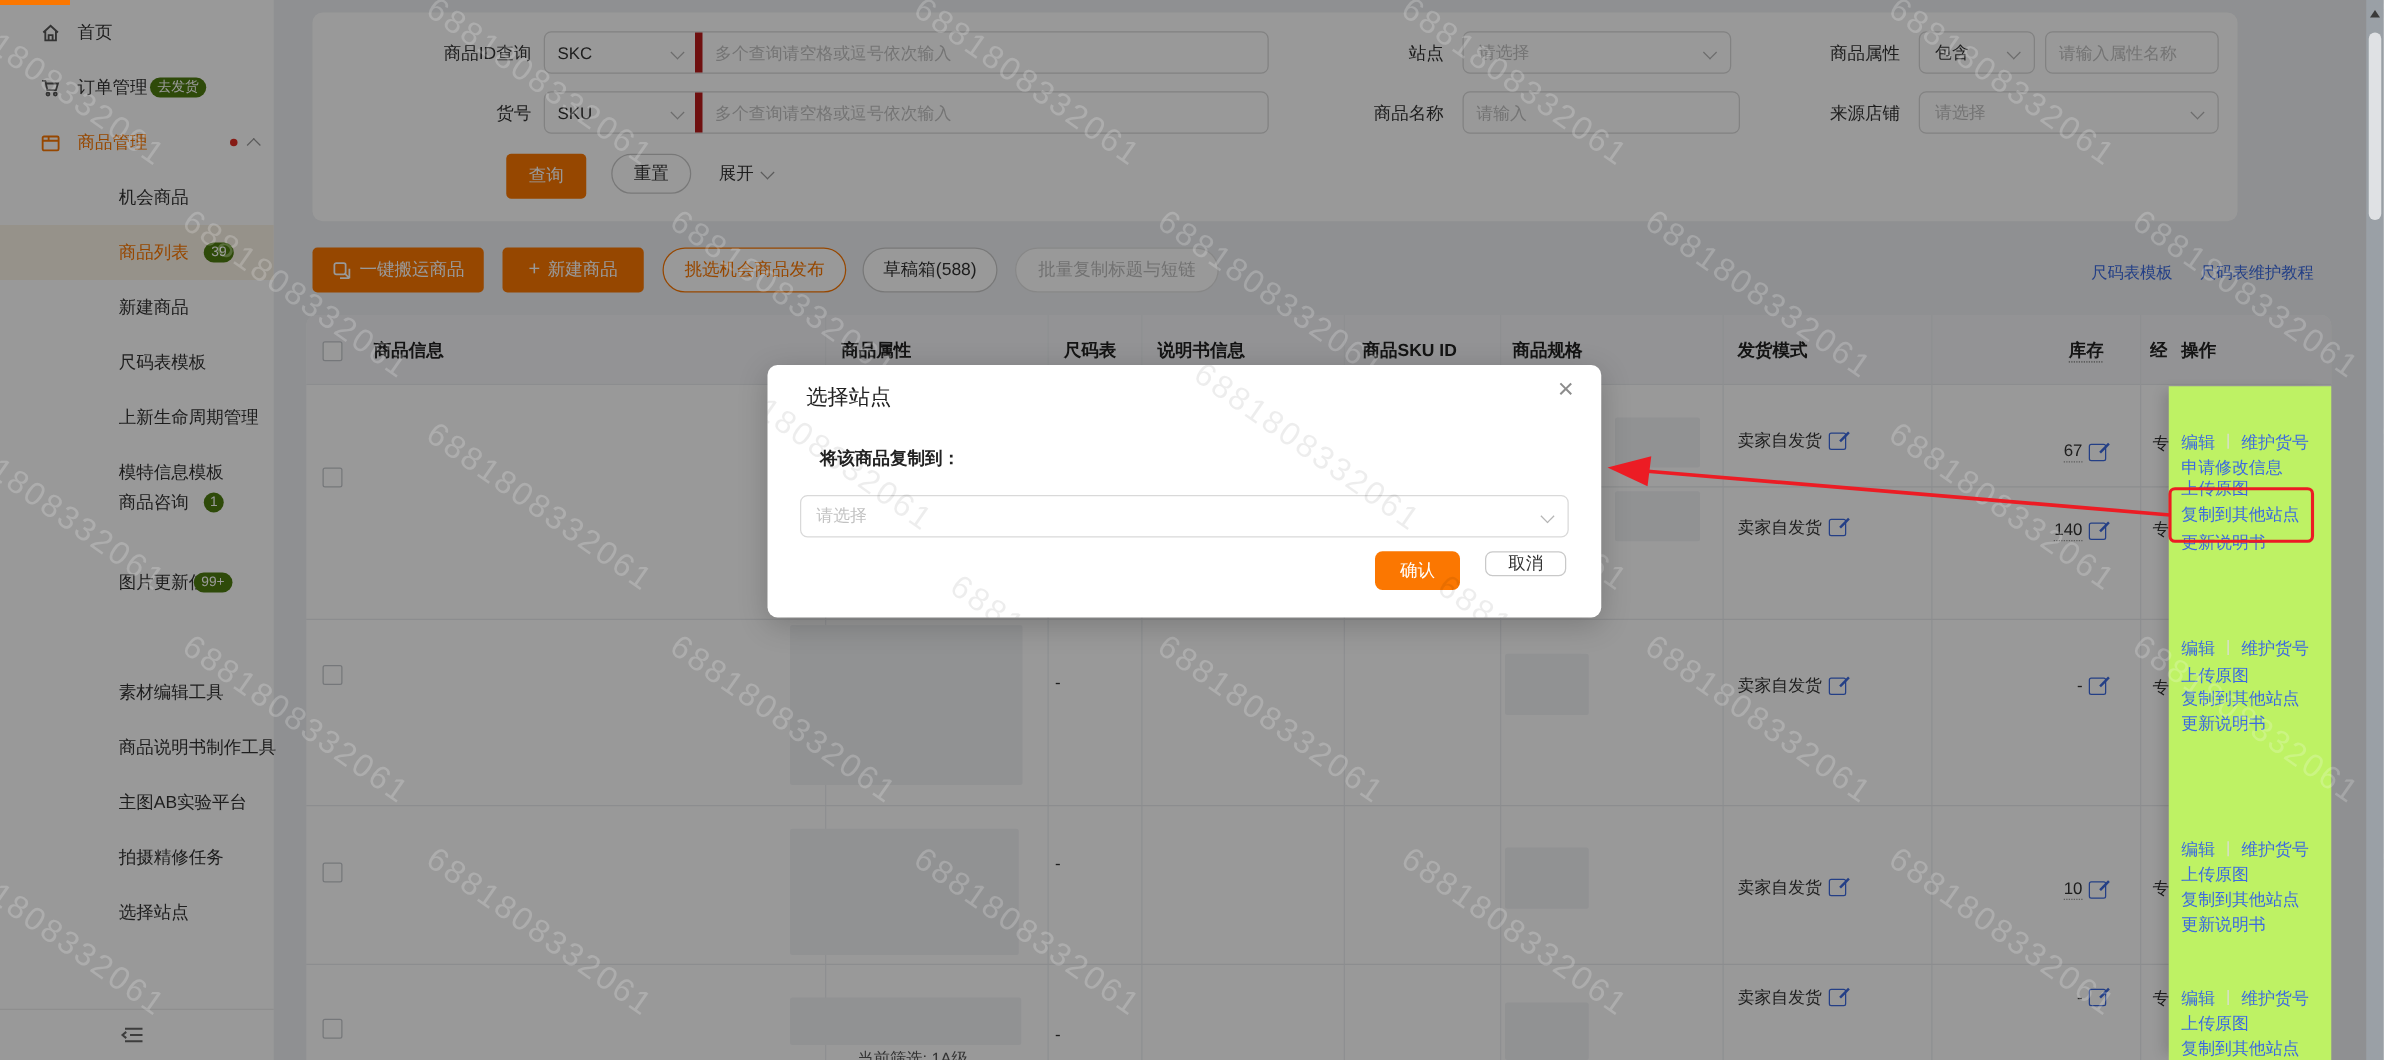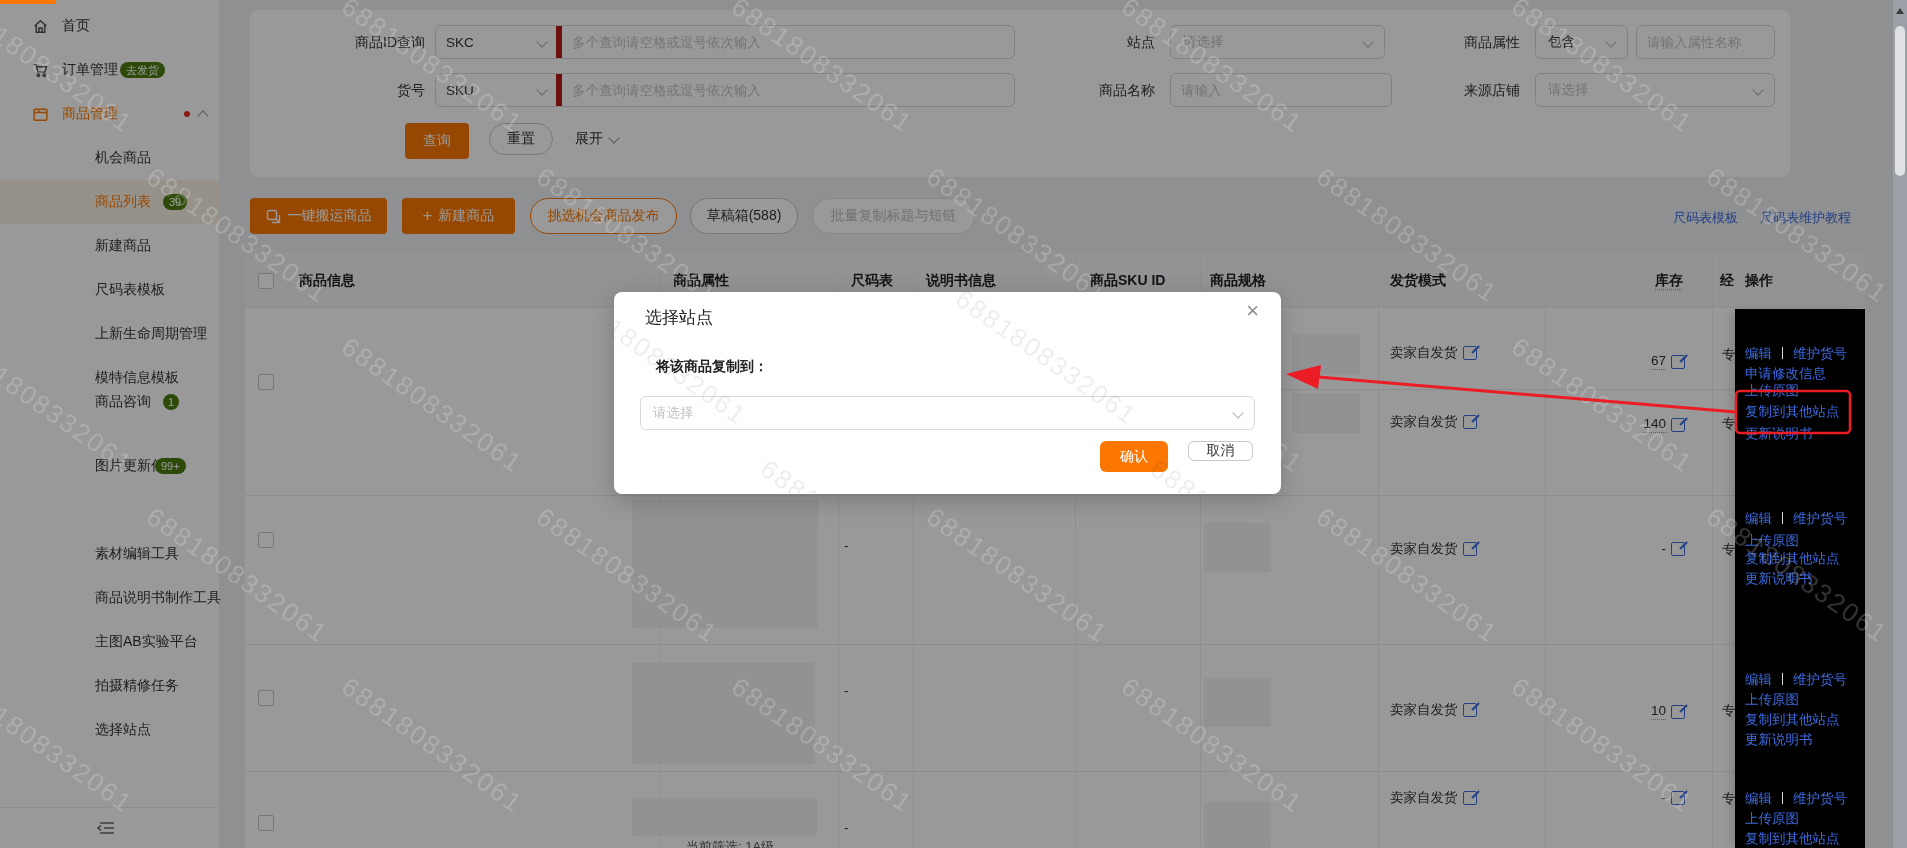--- a/index.html
+++ b/index.html
@@ -45,21 +45,21 @@
   .vline{position:absolute;top:252px;height:596px;width:1px;background:#edeff2;}
   .hline{position:absolute;height:1px;background:#e9ebee;}
   .cb{position:absolute;width:14px;height:14px;border:1px solid #c4c7cc;border-radius:2px;background:#fff;cursor:pointer;}
   .cell{position:absolute;font-size:13.5px;color:#333;white-space:nowrap;display:flex;align-items:center;gap:5px;}
   .stock-num{border-bottom:1px dotted #9a9a9a;padding-bottom:1px;}
   .edit-ic{width:12px;height:12px;display:inline-block;position:relative;border:1.3px solid #3c6ae0;border-radius:2px;flex:0 0 auto;cursor:pointer;}
   .edit-ic::after{content:"";position:absolute;right:-3px;top:-2px;width:10px;height:1.6px;background:#3c6ae0;transform:rotate(-45deg);transform-origin:right center;}
   .placeholder{position:absolute;background:#f2f3f6;border-radius:2px;}
   .clipcell{position:absolute;width:13px;overflow:hidden;font-size:13.5px;color:#333;}
   
-  #ops-col{left:1735px;top:309px;width:130px;height:539px;background:#000000;z-index:55;box-shadow:-8px 0 10px -4px rgba(0,0,0,0.14);}
+  #ops-col{left:1735px;top:309px;width:130px;height:539px;background:#bef264;z-index:55;box-shadow:-8px 0 10px -4px rgba(0,0,0,0.14);}
   .opline{position:absolute;left:10px;font-size:13.5px;white-space:nowrap;line-height:19px;}
   .oplink{color:#3c6ae0;cursor:pointer;}
   .opsep{display:inline-block;width:1px;height:12px;background:#dcdcdc;margin:0 10px;vertical-align:-1px;}
   
   #dim{left:0;top:0;width:1907px;height:848px;background:rgba(0,0,0,0.40);z-index:50;}
   #wm-page{left:0;top:0;width:1907px;height:848px;overflow:hidden;z-index:56;pointer-events:none;}
   #modal{left:614px;top:292px;width:667px;height:202px;background:#fff;border-radius:8px;z-index:60;box-shadow:0 6px 24px rgba(0,0,0,0.2);}
   #wm-modal{left:0;top:0;width:667px;height:202px;overflow:hidden;z-index:5;pointer-events:none;position:absolute;border-radius:8px;}
   #annot{left:0;top:0;width:1907px;height:848px;z-index:70;pointer-events:none;}
   

